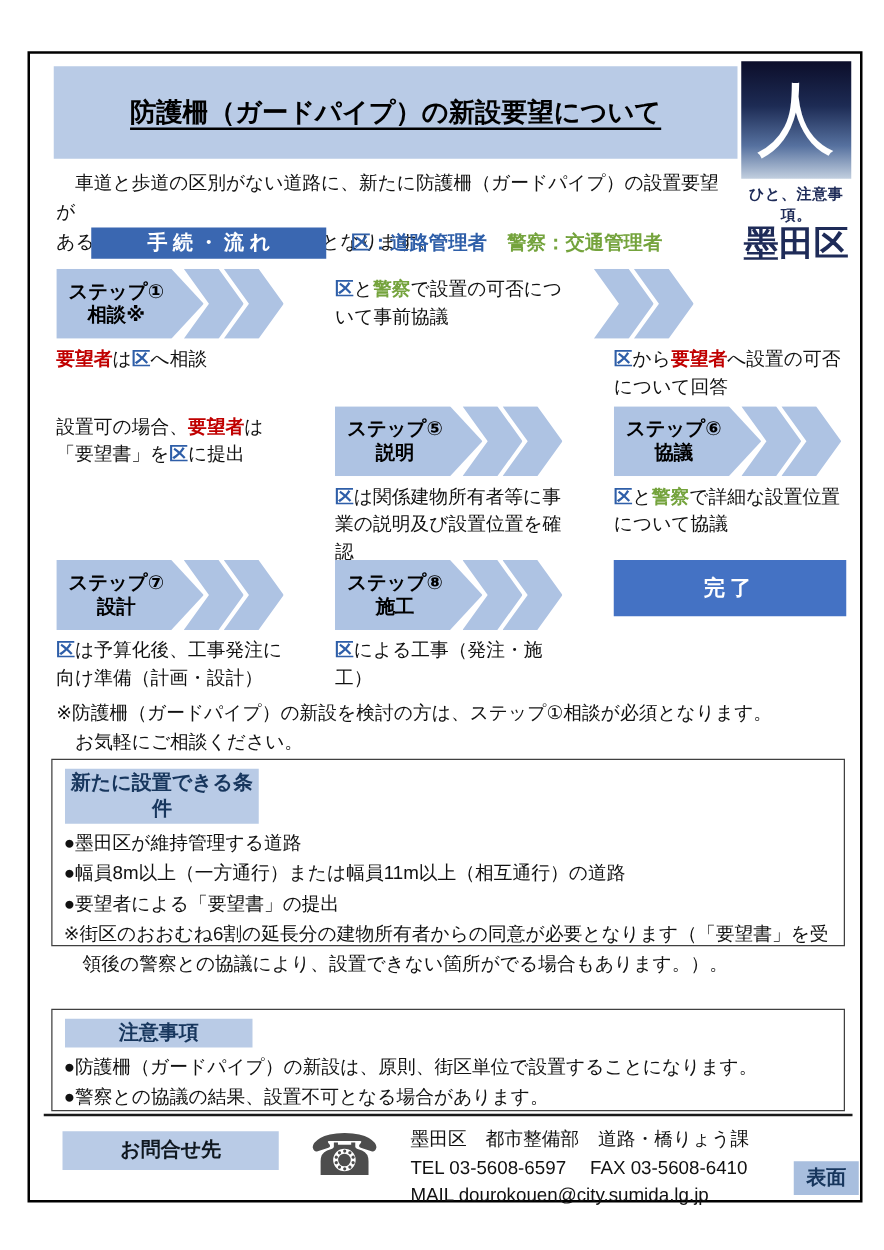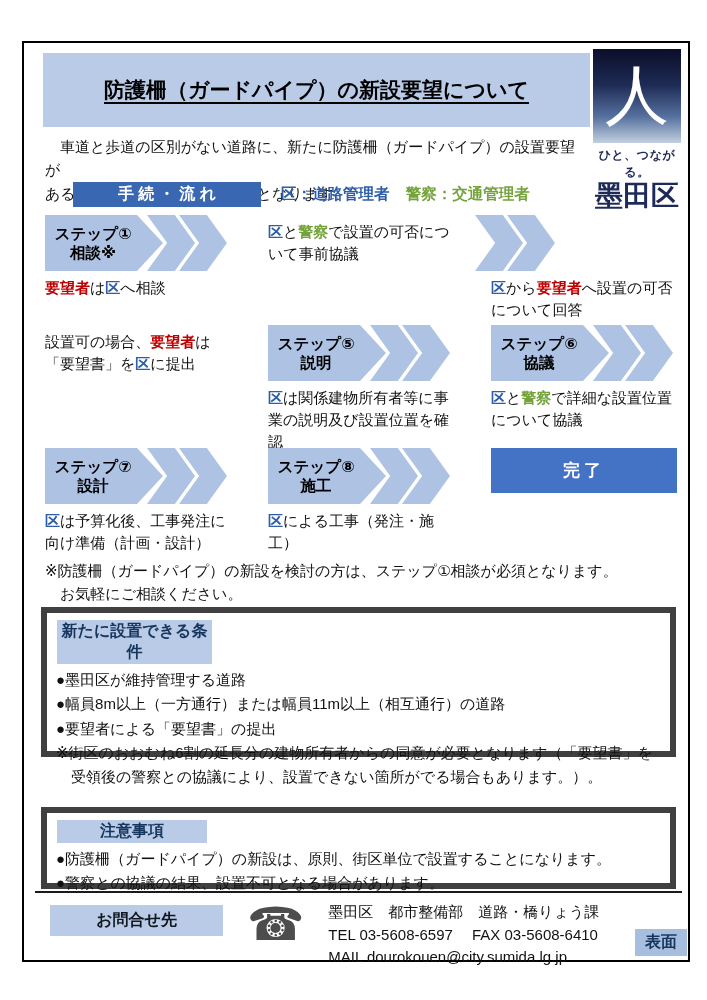--- a/index.html
+++ b/index.html
@@ -43,21 +43,21 @@
   .seg-red{color:#c00000;font-weight:bold;}
   .seg-blue{color:#2e5ea8;font-weight:bold;}
   .seg-green{color:#74a33c;font-weight:bold;}
   .done-btn{width:186px;height:45px;background:#4472c4;color:#fff;font-weight:bold;font-size:17px;
             letter-spacing:4px;display:flex;align-items:center;justify-content:center;}
 
   .flow-note{position:absolute;left:21px;top:517px;font-size:15px;line-height:1.5;color:#111;}
   .flow-note .l2{padding-left:1em;}
 
   
-  .info-box{position:absolute;left:17px;width:635px;border:6px solid #404040;box-sizing:border-box;
+  .info-box{position:absolute;left:17px;width:635px;border:1px solid #404040;box-sizing:border-box;
             padding:7px 10px 10px 9px;background:#fff;}
   .cond-box{top:564px;height:150px;}
   .notice-box{top:764px;height:82px;}
   .box-chip{display:inline-block;background:#b9cbe6;color:#17365d;font-weight:bold;font-size:16px;
             padding:1px 0;text-align:center;margin-left:1px;}
   .chip-cond{width:155px;}
   .chip-notice{width:150px;}
   .box-items{margin-top:4px;}
   .box-item{font-size:15px;line-height:1.62;color:#111;text-indent:-1em;padding-left:1em;}
 
@@ -78,21 +78,21 @@
   <div class="frame">
 
     <div class="title-bar">
       <div class="title-text">防護柵（ガードパイプ）の新設要望について</div>
     </div>
 
     <div class="logo">
       <div class="logo-square">
         <span class="logo-symbol">人</span>
       </div>
-      <div class="logo-tagline">ひと、つながる。</div>
+      <div class="logo-tagline">ひと、注意事項。</div>
       <div class="logo-city">墨田区</div>
     </div>
 
     <div class="intro">
       <div>　車道と歩道の区別がない道路に、新たに防護柵（ガードパイプ）の設置要望が</div>
       <div>ある場合は、以下の手続・流れとなります。</div>
     </div>
 
     <div class="flow-row">
       <div class="flow-chip">手 続 ・ 流 れ</div>

